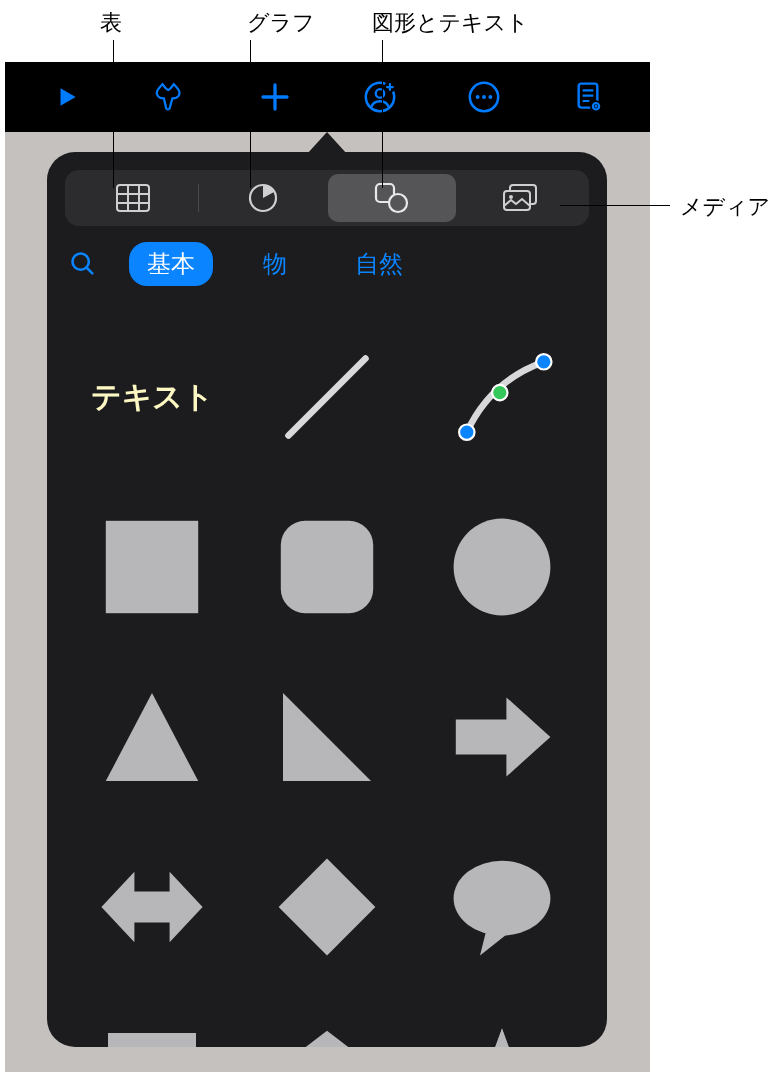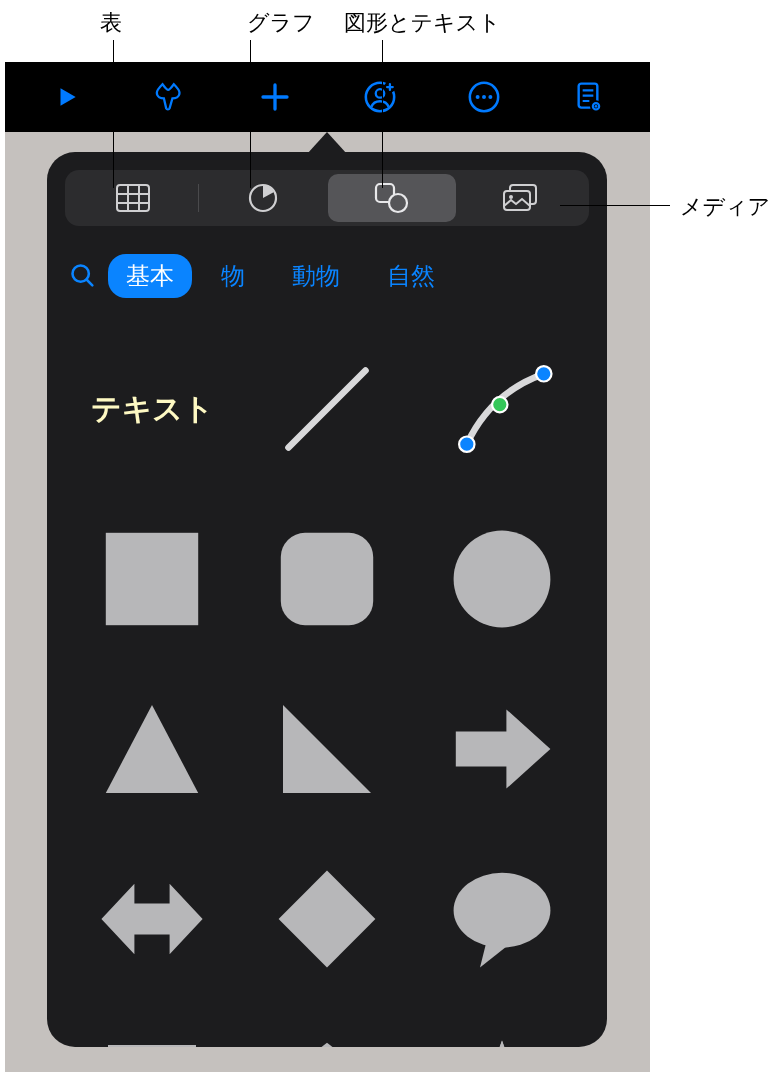--- a/index.html
+++ b/index.html
@@ -123,22 +123,22 @@
     .seg-divider {
       width: 1px;
       height: 28px;
       background: #4a4a4c;
     }
     
     
     .categories {
       display: flex;
       align-items: center;
-      gap: 11px;
-      padding: 28px 22px 16px 22px;
+      gap: 32px;
+      padding: 16px 22px 16px 22px;
     }
     .search-icon {
       color: #0a84ff;
       display: flex;
       align-items: center;
     }
     .cat-pill {
       padding: 6px 18px;
       border-radius: 18px;
       font-size: 24px;
@@ -182,21 +182,21 @@
       font-size: 22px;
       color: #000;
     }
   </style>
 </head>
 <body>
 
 <div class="callouts">
   <span class="callout" style="left:100px; top:8px;">表</span>
   <span class="callout" style="left:215px; top:8px;margin-left:32px;">グラフ</span>
-  <span class="callout" style="left:344px; top:8px;">図形とテキスト</span>
+  <span class="callout" style="left:372px; top:8px;">図形とテキスト</span>
   <div class="callout-line" style="left:113px; top:40px; height:148px;"></div>
   <div class="callout-line" style="left:250px; top:40px; height:148px;"></div>
   <div class="callout-line" style="left:382px; top:40px; height:148px;"></div>
 </div>
 
 <div class="toolbar">
   <div class="toolbar-btn">
     <svg width="26" height="26" viewBox="0 0 24 24">
         <path fill="#007aff" d="M6 4l14 8-14 8z"></path>
       </svg>
@@ -277,21 +277,20 @@
 
     <div class="categories">
       <span class="search-icon">
         <svg width="28" height="28" viewBox="0 0 24 24">
             <circle cx="10" cy="10" r="7" fill="none" stroke="#0a84ff" stroke-width="2.2"></circle>
             <path stroke="#0a84ff" stroke-width="2.2" stroke-linecap="round" d="M15 15l5 5"></path>
           </svg>
       </span>
       <span class="cat-pill active">基本</span>
       <span class="cat-pill">物</span>
-      <span class="cat-pill">動物</span>
       <span class="cat-pill">自然</span>
     </div>
 
     <div class="shapes-grid">
 
       <div class="shape-cell">
         <span class="shape-text">テキスト</span>
       </div>
       <div class="shape-cell">
         <svg class="shape-svg" viewBox="0 0 100 100">

